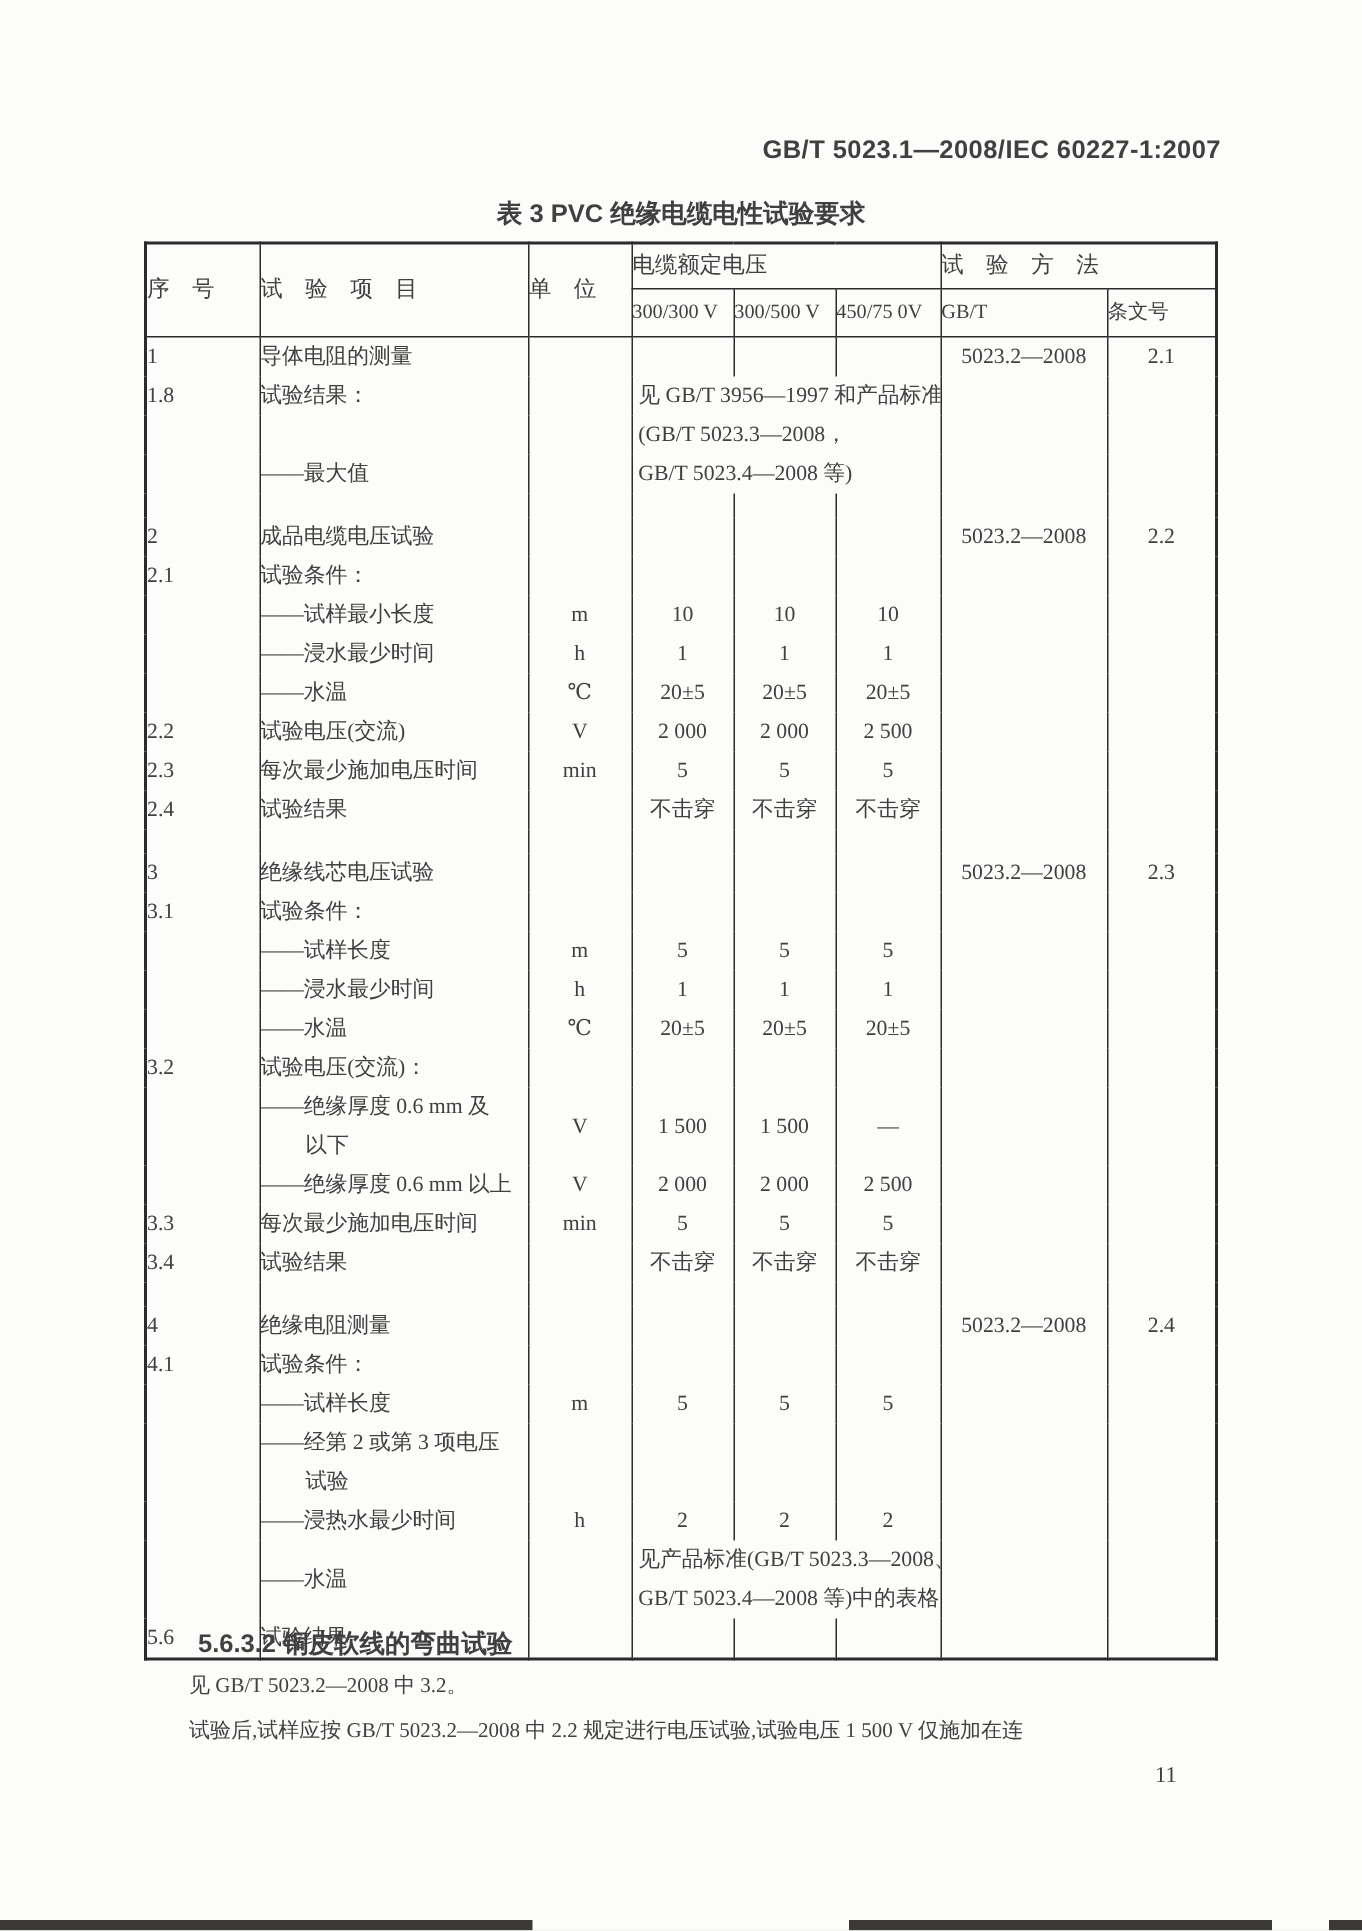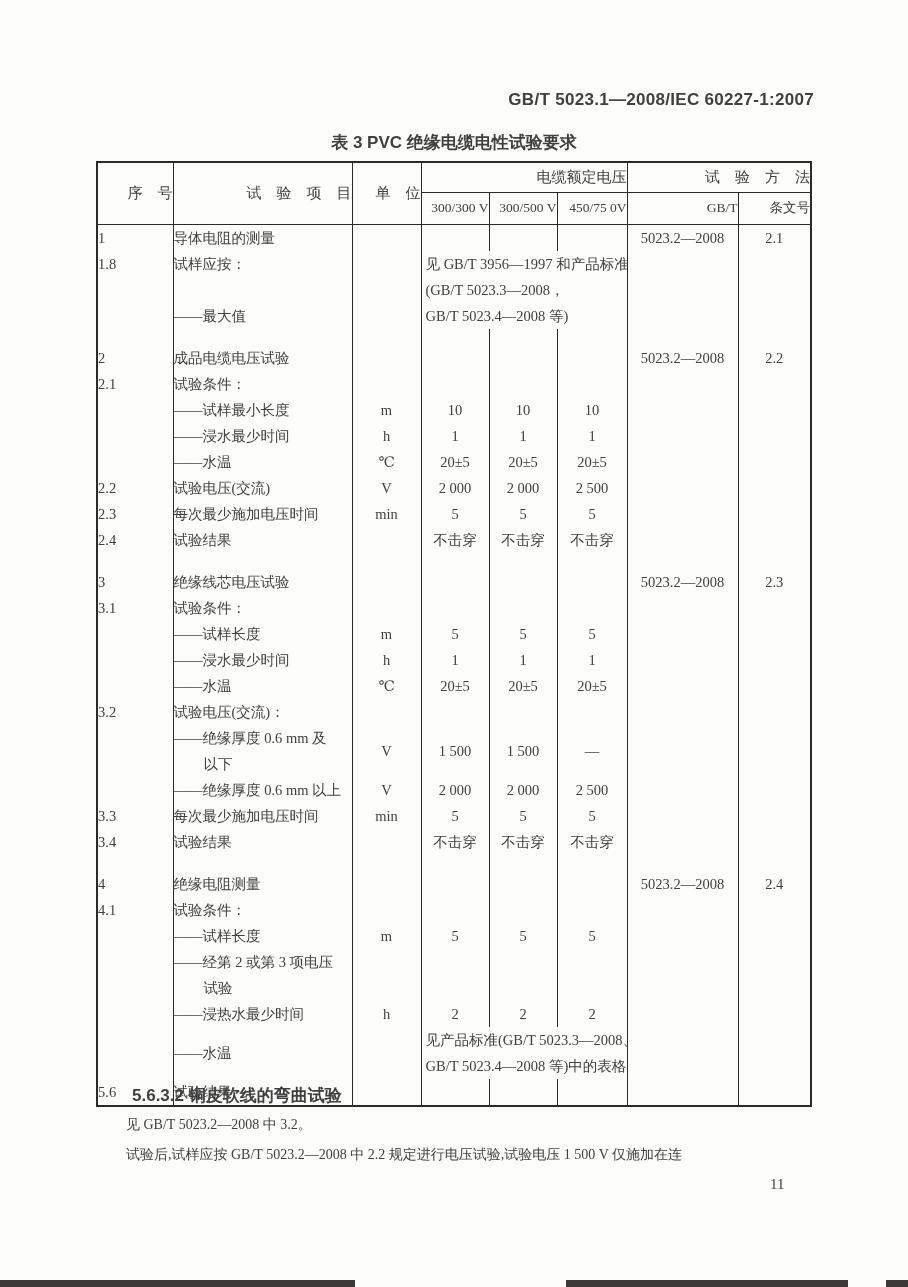--- a/index.html
+++ b/index.html
@@ -18,21 +18,21 @@
     font-family:"Liberation Sans","DejaVu Sans",sans-serif;
     font-weight:bold; font-size:17px;
   }
   .tbl-wrap { position:absolute; top:161px; left:96px; }
   table.req {
     border-collapse:collapse; table-layout:fixed; width:716px;
     border:2px solid #2b2b2b;
   }
   table.req th {
     border:1.5px solid #2b2b2b; font-weight:normal; font-size:15px;
-    text-align:right; padding:0; line-height:1.2;
+    text-align:left; padding:0; line-height:1.2;
   }
   table.req thead tr.h1 { height:30px; }
   table.req thead tr.h2 { height:32px; }
   table.req thead tr.h2 th { font-size:13.5px; }
   table.req td {
     border-left:1.5px solid #2b2b2b; border-right:1.5px solid #2b2b2b;
     border-top:none; border-bottom:none;
     font-size:14.5px; padding:0; vertical-align:middle; line-height:26px;
     overflow:hidden;
   }
@@ -104,21 +104,21 @@
             <td class="c unit"></td>
             <td class="c val"></td>
             <td class="c val"></td>
             <td class="c val"></td>
             <td class="c gbt">5023.2—2008</td>
             <td class="c art">2.1</td>
           </tr>
           <tr style="height: 26px;">
             <td class="seq">1.8</td>
             <td class="item">
-              <div>试样应按：</div>
+              <div>试验结果：</div>
             </td>
             <td class="c unit"></td>
             <td class="note" colspan="3" rowspan="3">
               <div>见 GB/T 3956—1997 和产品标准</div>
               <div>(GB/T 5023.3—2008，</div>
               <div>GB/T 5023.4—2008 等)</div>
             </td>
             <td class="c gbt"></td>
             <td class="c art"></td>
           </tr>

